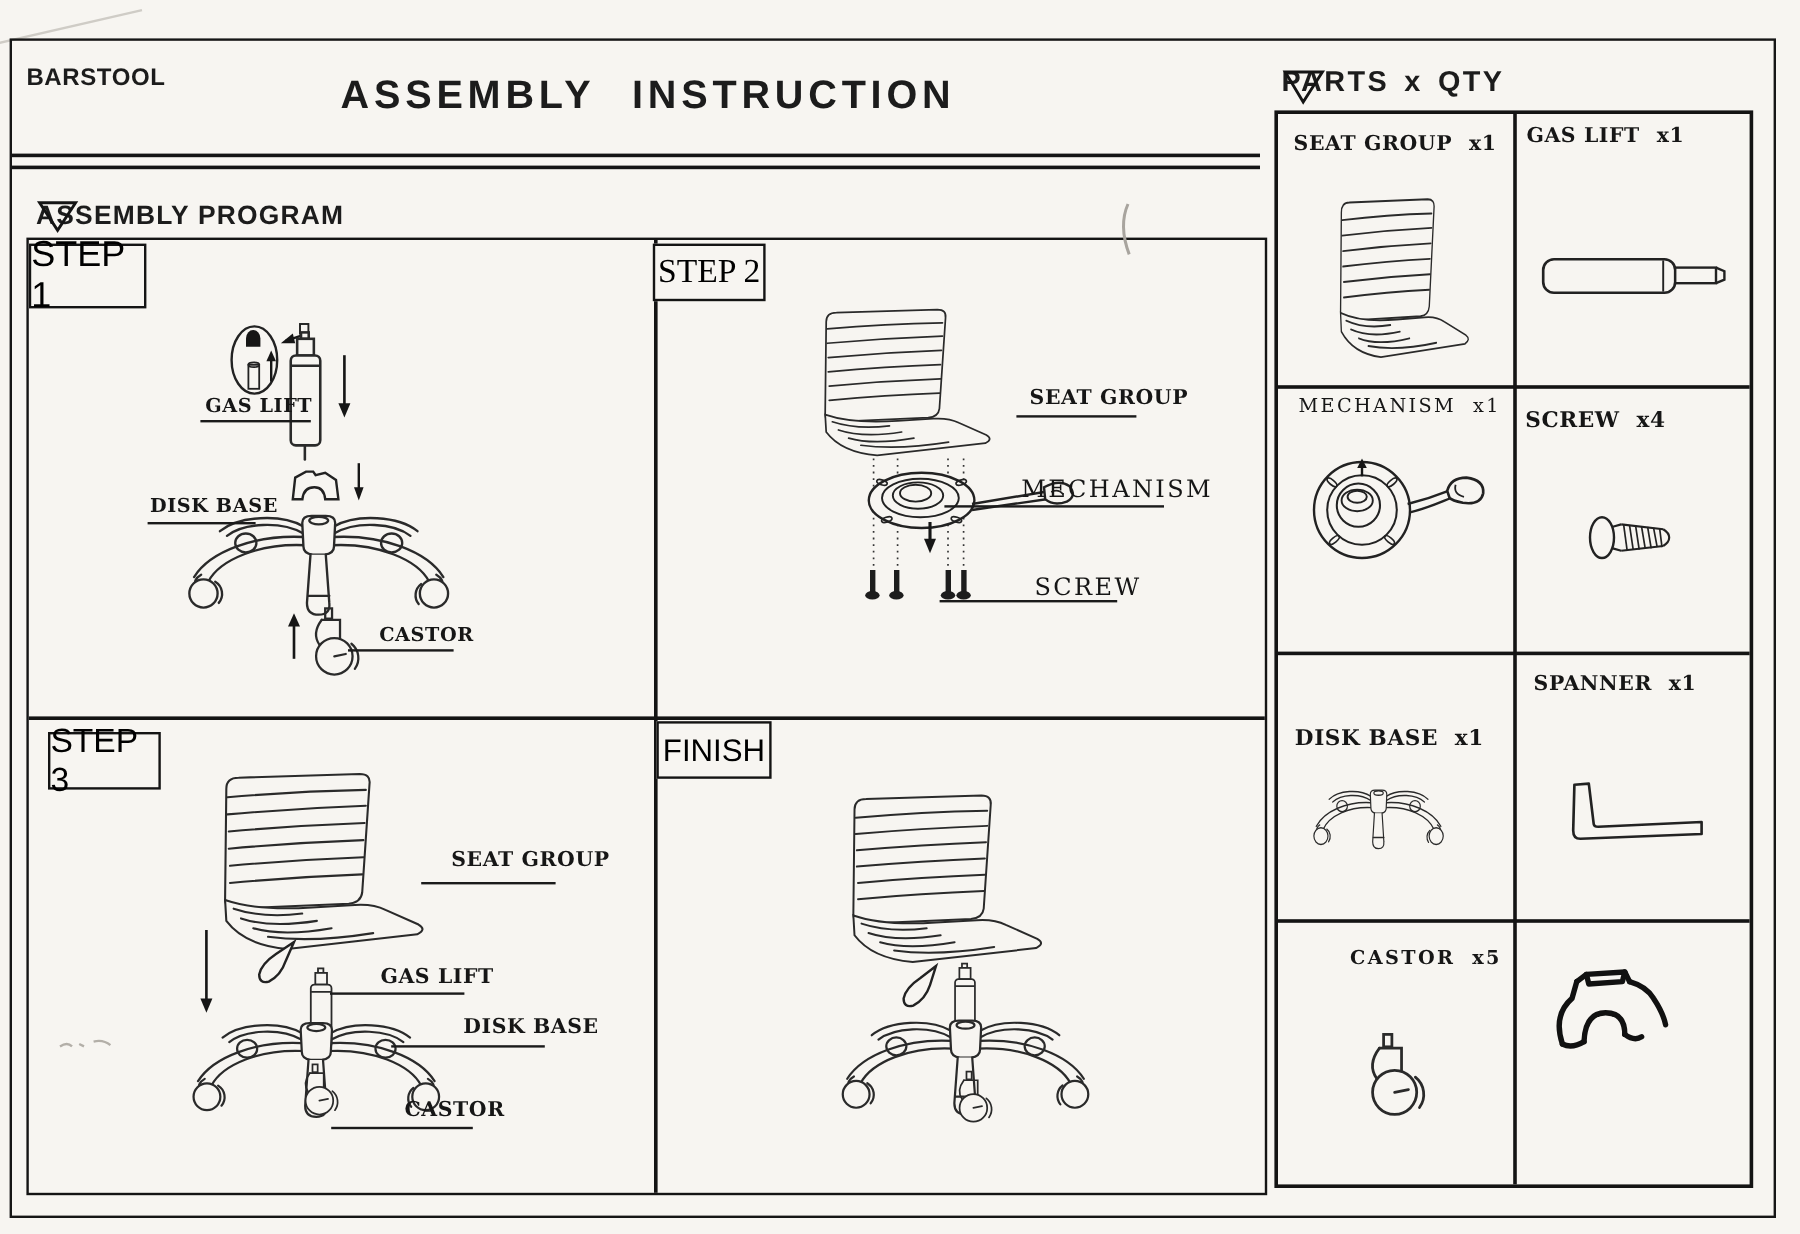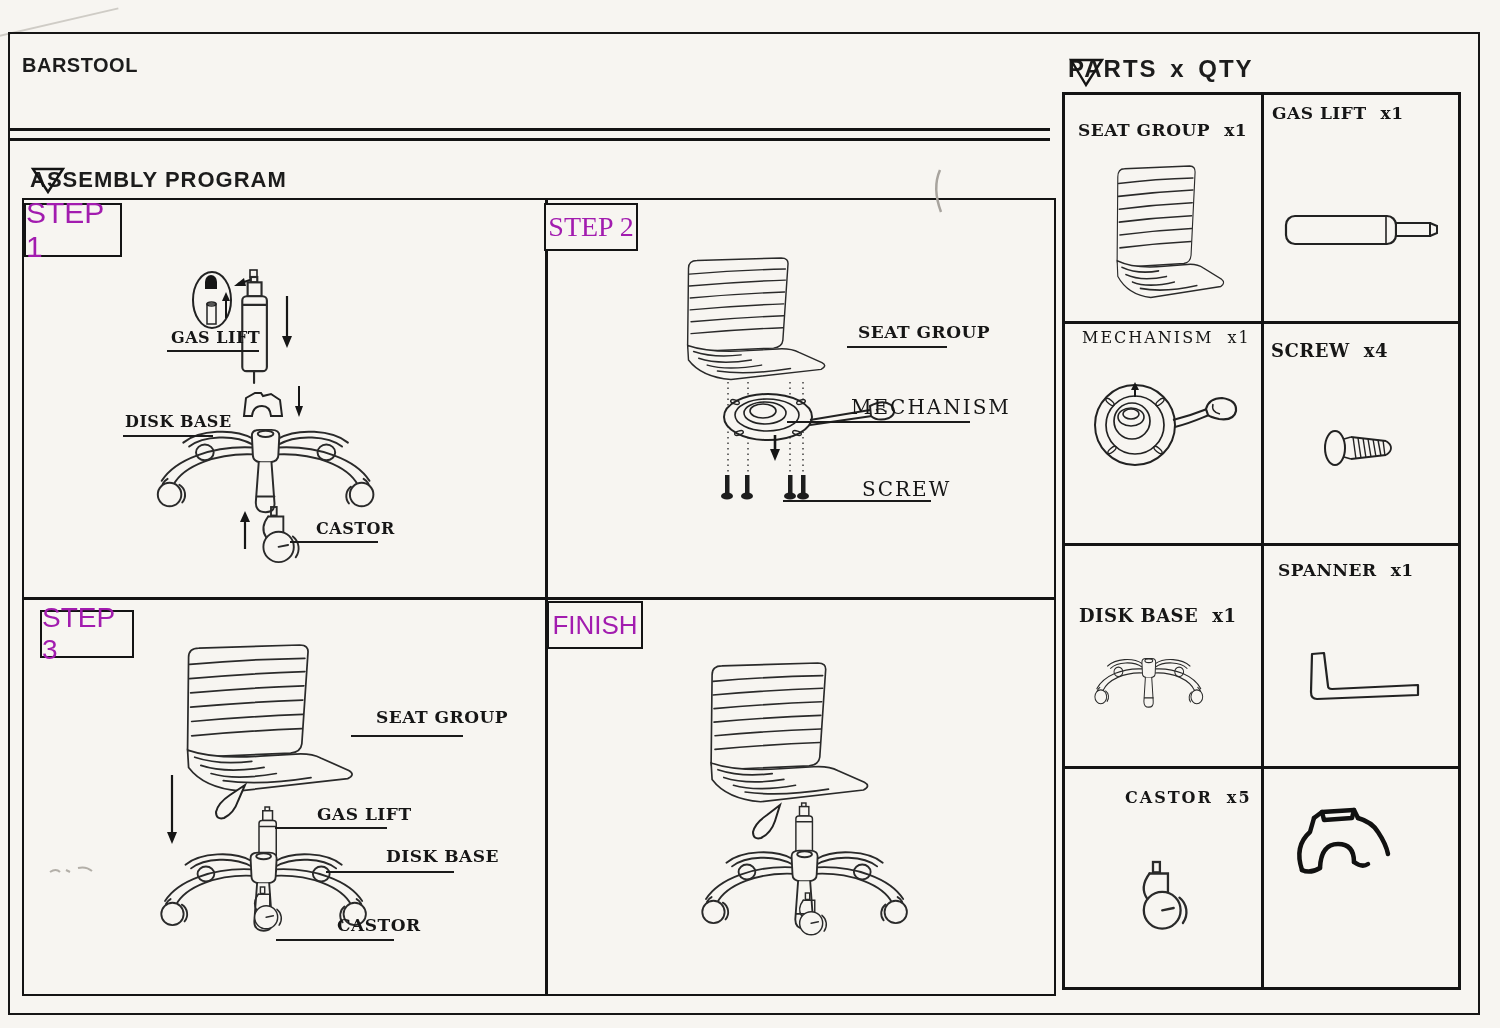--- a/index.html
+++ b/index.html
@@ -53,21 +53,21 @@
   .assembly-box{
     position:absolute;left:22px;top:198px;width:1030px;height:794px;
     border:2.5px solid #141414;
   }
   .assembly-box .v-div{position:absolute;left:521px;top:0;width:2.5px;height:100%;background:#141414;}
   .assembly-box .h-div{position:absolute;left:0;top:397px;width:100%;height:2.5px;background:#141414;}
 
   .step-tag{
     position:absolute;border:2.5px solid #141414;background:#f7f5f1;
     display:flex;align-items:center;justify-content:center;
-    font-size:28px;font-weight:400;color:#a21caf;
+    font-size:28px;font-weight:400;color:#000000;
   }
 
   
   .parts-box{
     position:absolute;left:1062px;top:92px;width:393px;height:892px;
     border:3px solid #141414;
   }
   .parts-box .v-div{position:absolute;left:196px;top:0;width:3px;height:100%;background:#141414;}
   .parts-box .h1{position:absolute;left:0;top:226px;width:100%;height:3px;background:#141414;}
   .parts-box .h2{position:absolute;left:0;top:448px;width:100%;height:3px;background:#141414;}
@@ -150,20 +150,21 @@
         <path d="M5,26 L26,26" fill="none"></path>
         <path d="M15,88 L15,99" fill="none"></path>
       </g>
     </defs>
   </svg>
 
   <div class="scan-edge"></div>
   <div class="page-frame"></div>
 
   <div class="product-name">BARSTOOL</div>
+  <div class="doc-title">ASSEMBLY INSTRUCTION</div>
   <div class="double-rule"></div>
 
   <div class="section-heading h-program">
     <svg width="36" height="30">
       <polygon points="3,4 33,4 18,27" fill="none" stroke="#141414" stroke-width="2.4"></polygon>
     </svg>
     <span class="txt">ASSEMBLY PROGRAM</span>
   </div>
 
   <div class="assembly-box">
@@ -309,21 +310,21 @@
     <span class="txt">PARTS x QTY</span>
   </div>
 
   <div class="parts-box">
     <div class="v-div"></div>
     <div class="h1"></div>
     <div class="h2"></div>
     <div class="h3"></div>
   </div>
 
-  <div class="part-label" style="left:1078px;top:120px;text-align:right;">
+  <div class="part-label" style="left:1078px;top:110px;text-align:right;">
     <span>SEAT GROUP</span><span class="qty">x1</span>
   </div>
   <div class="part-label" style="left:1272px;top:103px;">
     <span>GAS LIFT</span><span class="qty">x1</span>
   </div>
   <div class="part-label light" style="left:1082px;top:328px;">
     <span>MECHANISM</span><span class="qty">x1</span>
   </div>
   <div class="part-label" style="left:1271px;top:340px;font-size:18px;">
     <span>SCREW</span><span class="qty">x4</span>

